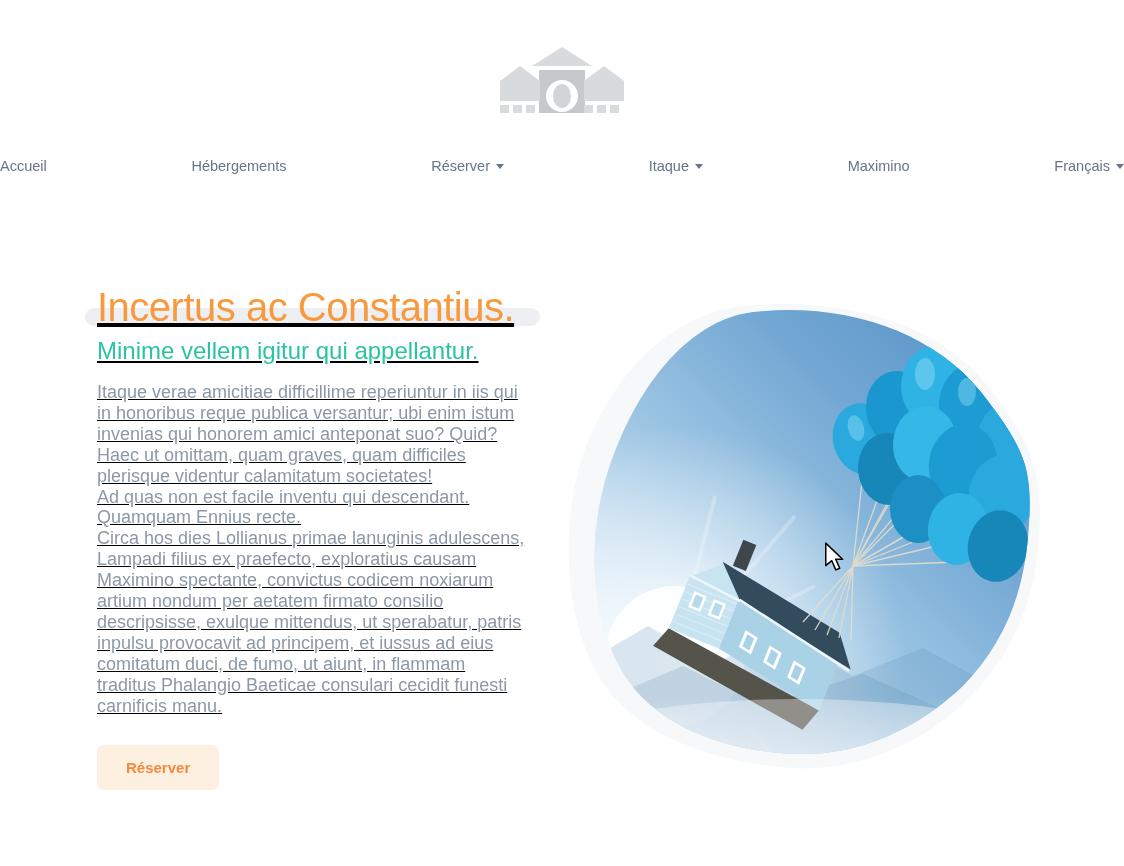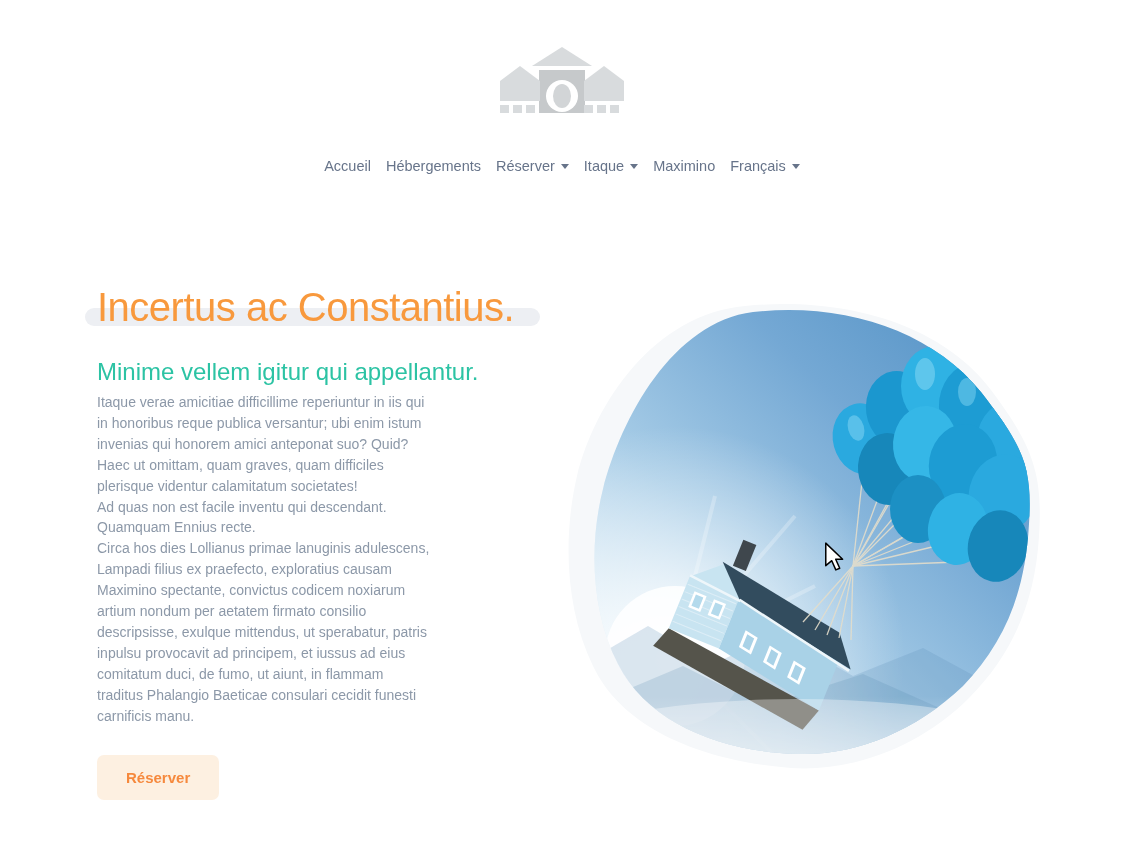--- a/index.html
+++ b/index.html
@@ -8,50 +8,50 @@
     position:relative; width:1124px; height:866px; margin:0 auto;
     background:#ffffff; overflow:hidden;
     font-family:"Liberation Sans", sans-serif;
   }
 
   
   .logo { position:absolute; left:496px; top:46px; width:132px; height:70px; cursor:pointer; }
 
   .nav {
     position:absolute; left:0; top:156px; width:1124px;
-    display:flex; justify-content:center; align-items:center; gap:15px;
+    display:flex; justify-content:space-between; align-items:center; gap:15px;
   }
   .nav a {
     color:#67748a; text-decoration:none; font-size:14.5px; line-height:20px;
     display:inline-flex; align-items:center; white-space:nowrap; cursor:pointer;
   }
   .caret {
     display:inline-block; width:0; height:0; margin-left:6px;
     border-left:4px solid transparent; border-right:4px solid transparent;
     border-top:5px solid #67748a;
   }
 
   
-  .hero-left { position:absolute; left:97px; top:285px; width:455px; }
+  .hero-left { position:absolute; left:97px; top:285px; width:455px;text-decoration:underline; }
   .band {
     position:absolute; left:-12px; top:23px; width:455px; height:18px;
     background:#edeff3; border-radius:10px; z-index:0;
   }
   h1.title {
     position:relative; z-index:1;
     font-size:40px; line-height:44px; font-weight:400; letter-spacing:-0.5px;
     color:#f8993d;
   }
   h2.subtitle {
-    margin-top:28px; font-size:24px; line-height:30px; font-weight:400;
+    margin-top:7px; font-size:24px; line-height:30px; font-weight:400;
     color:#2cc3a4;
   }
   p.body-text {
-    margin-top:5px; width:440px;
-    font-size:14px; line-height:20.9px; color:#8c98a8;
+    margin-top:16px; width:440px;
+    font-size:18px; line-height:20.9px; color:#8c98a8;
     white-space:pre-line;
   }
   .cta {
     margin-top:28px; display:inline-block;
     background:#fdf0e1; color:#f6893d;
     border:none; border-radius:7px;
     padding:14px 29px; font-family:inherit;
     font-size:15px; font-weight:bold; cursor:pointer;
   }
 

